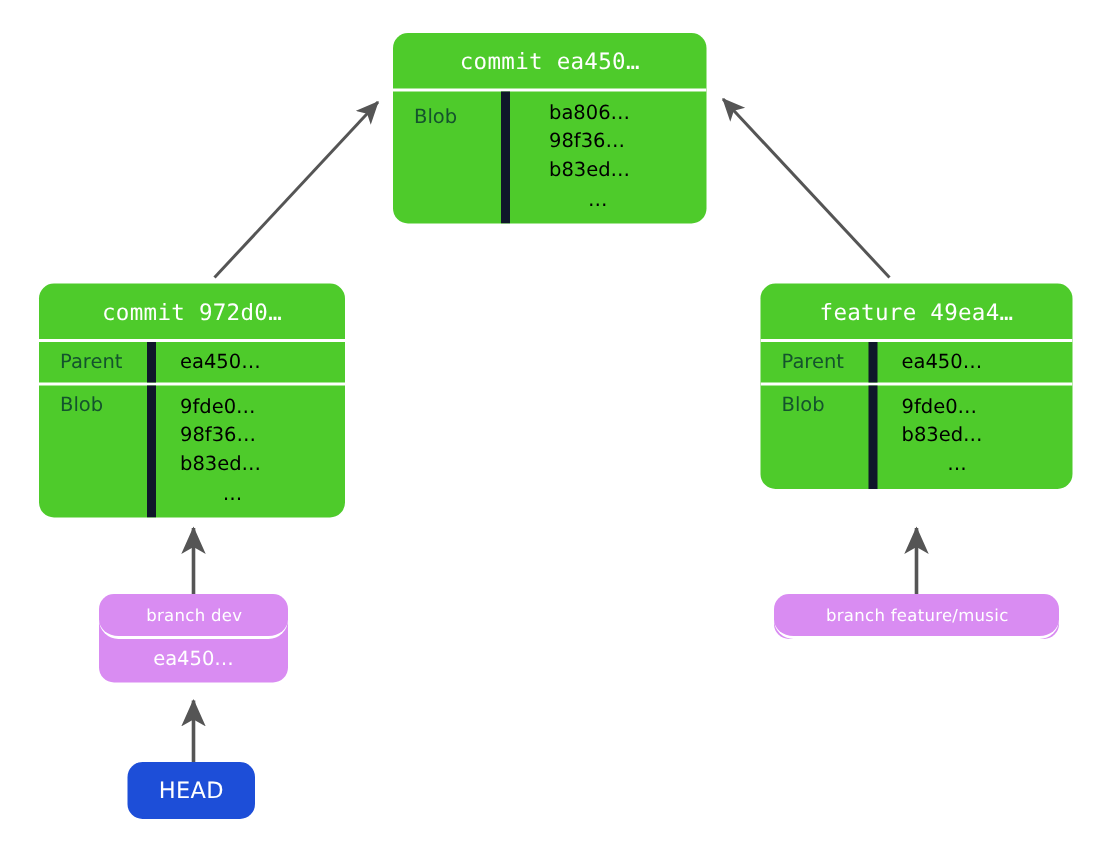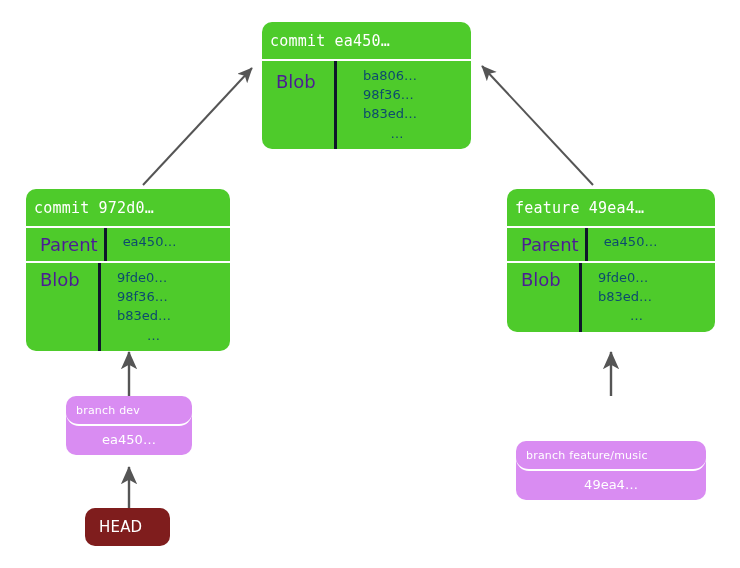--- a/index.html
+++ b/index.html
@@ -31,23 +31,24 @@
   
   .node {
     position: absolute;
     box-sizing: border-box;
     border-radius: 10px;
     overflow: hidden;
     color: #ffffff;
   }
   .node.commit { background: #4ECB2B; }
   .node.branch { background: #D98CF2; }
-  .node.head   { background: #7f1d1d; }
+  .node.head   { background: #1d4ed8; }
 
   .node-title {
+    text-align: center;
     font-family: "DejaVu Sans Mono", monospace;
     font-size: 15px;
     letter-spacing: 0.2px;
     padding: 10px 8px 9px 8px;
     white-space: nowrap;
     color: #ffffff;
   }
   .node.commit .node-title { border-bottom: 2px solid #ffffff; }
   .node.branch .node-title {
     font-family: "DejaVu Sans", sans-serif;
@@ -74,34 +75,34 @@
   
   .row {
     display: flex;
     align-items: stretch;
   }
   .row + .row { border-top: 2px solid #ffffff; }
   .row .cell-label {
     flex: 0 0 72px;
     box-sizing: border-box;
     padding: 6px 6px 6px 14px;
-    font-size: 18px;
+    font-size: 13px;
     font-family: "DejaVu Sans", sans-serif;
-    color: #4c1d95;
+    color: #14532d;
     display: flex;
     align-items: flex-start;
   }
   .row .cell-value {
     flex: 1 1 auto;
     box-sizing: border-box;
-    border-left: 3px solid #0f172a;
+    border-left: 6px solid #0f172a;
     padding: 6px 6px 6px 16px;
     font-size: 13px;
     font-family: "DejaVu Sans", sans-serif;
-    color: #0c4a6e;
+    color: #000000;
   }
   .row.blob-row .cell-value { padding-top: 5px; padding-bottom: 6px; }
   .blob-line {
     line-height: 1.48;
     white-space: nowrap;
   }
   .blob-line.ellipsis { text-align: center; padding-right: 34px; }
 
   
   .node.topcommit .row .cell-label { padding-top: 10px; }
@@ -174,22 +175,21 @@
         <div class="blob-line ellipsis">…</div>
       </div>
     </div>
   </div>
 
   <div class="node branch" style="left:66px; top:396px; width:126px;">
     <div class="node-title">branch  dev</div>
     <div class="branch-value">ea450…</div>
   </div>
 
-  <div class="node branch" style="left:516px; top:396px; width:190px;margin-top:45px;">
+  <div class="node branch" style="left:516px; top:396px; width:190px;">
     <div class="node-title">branch feature/music</div>
-    <div class="branch-value">49ea4…</div>
   </div>
 
   <div class="node head" style="left:85px; top:508px; width:85px;">
     <div class="node-title">HEAD</div>
   </div>
 
 </div>
 
 </body></html>

